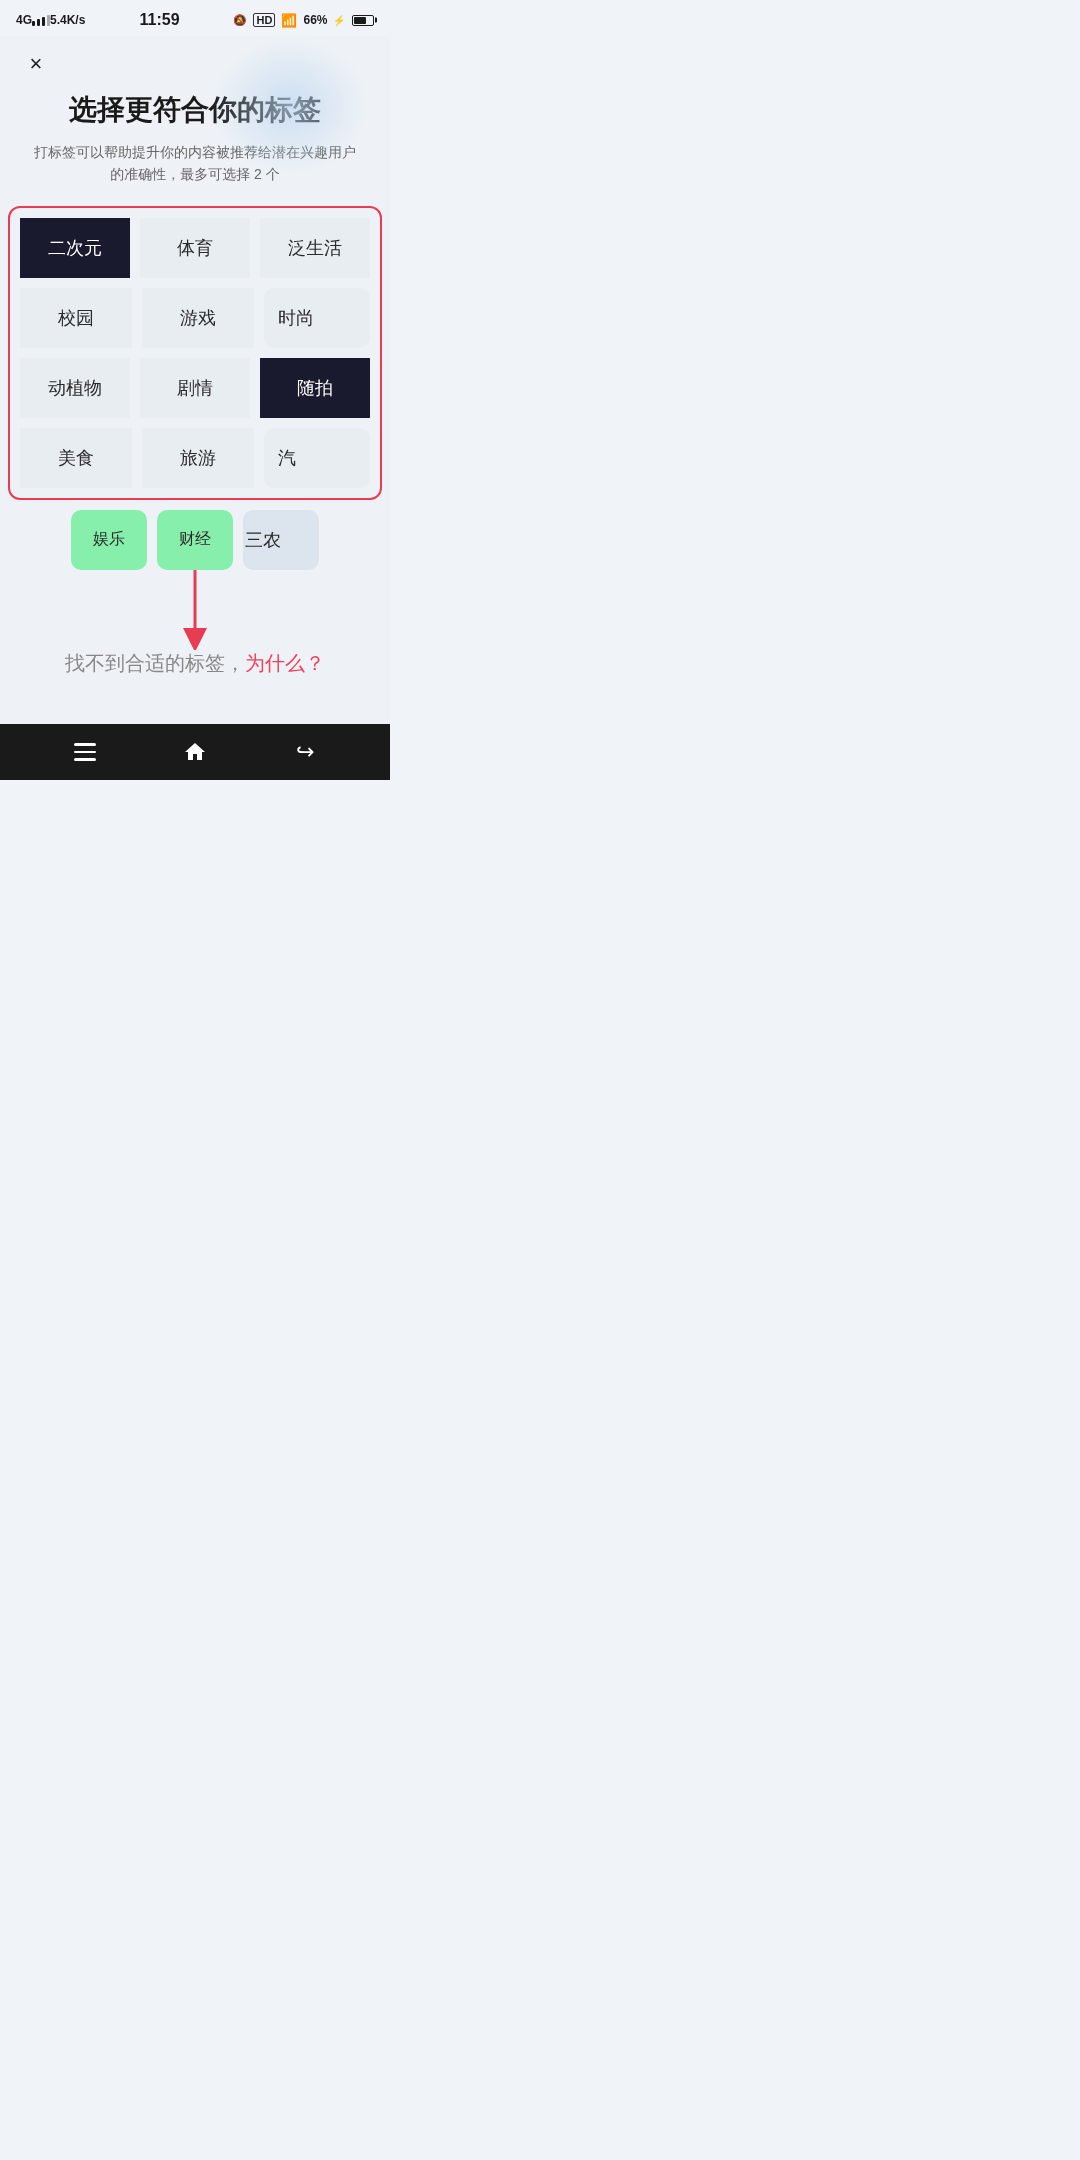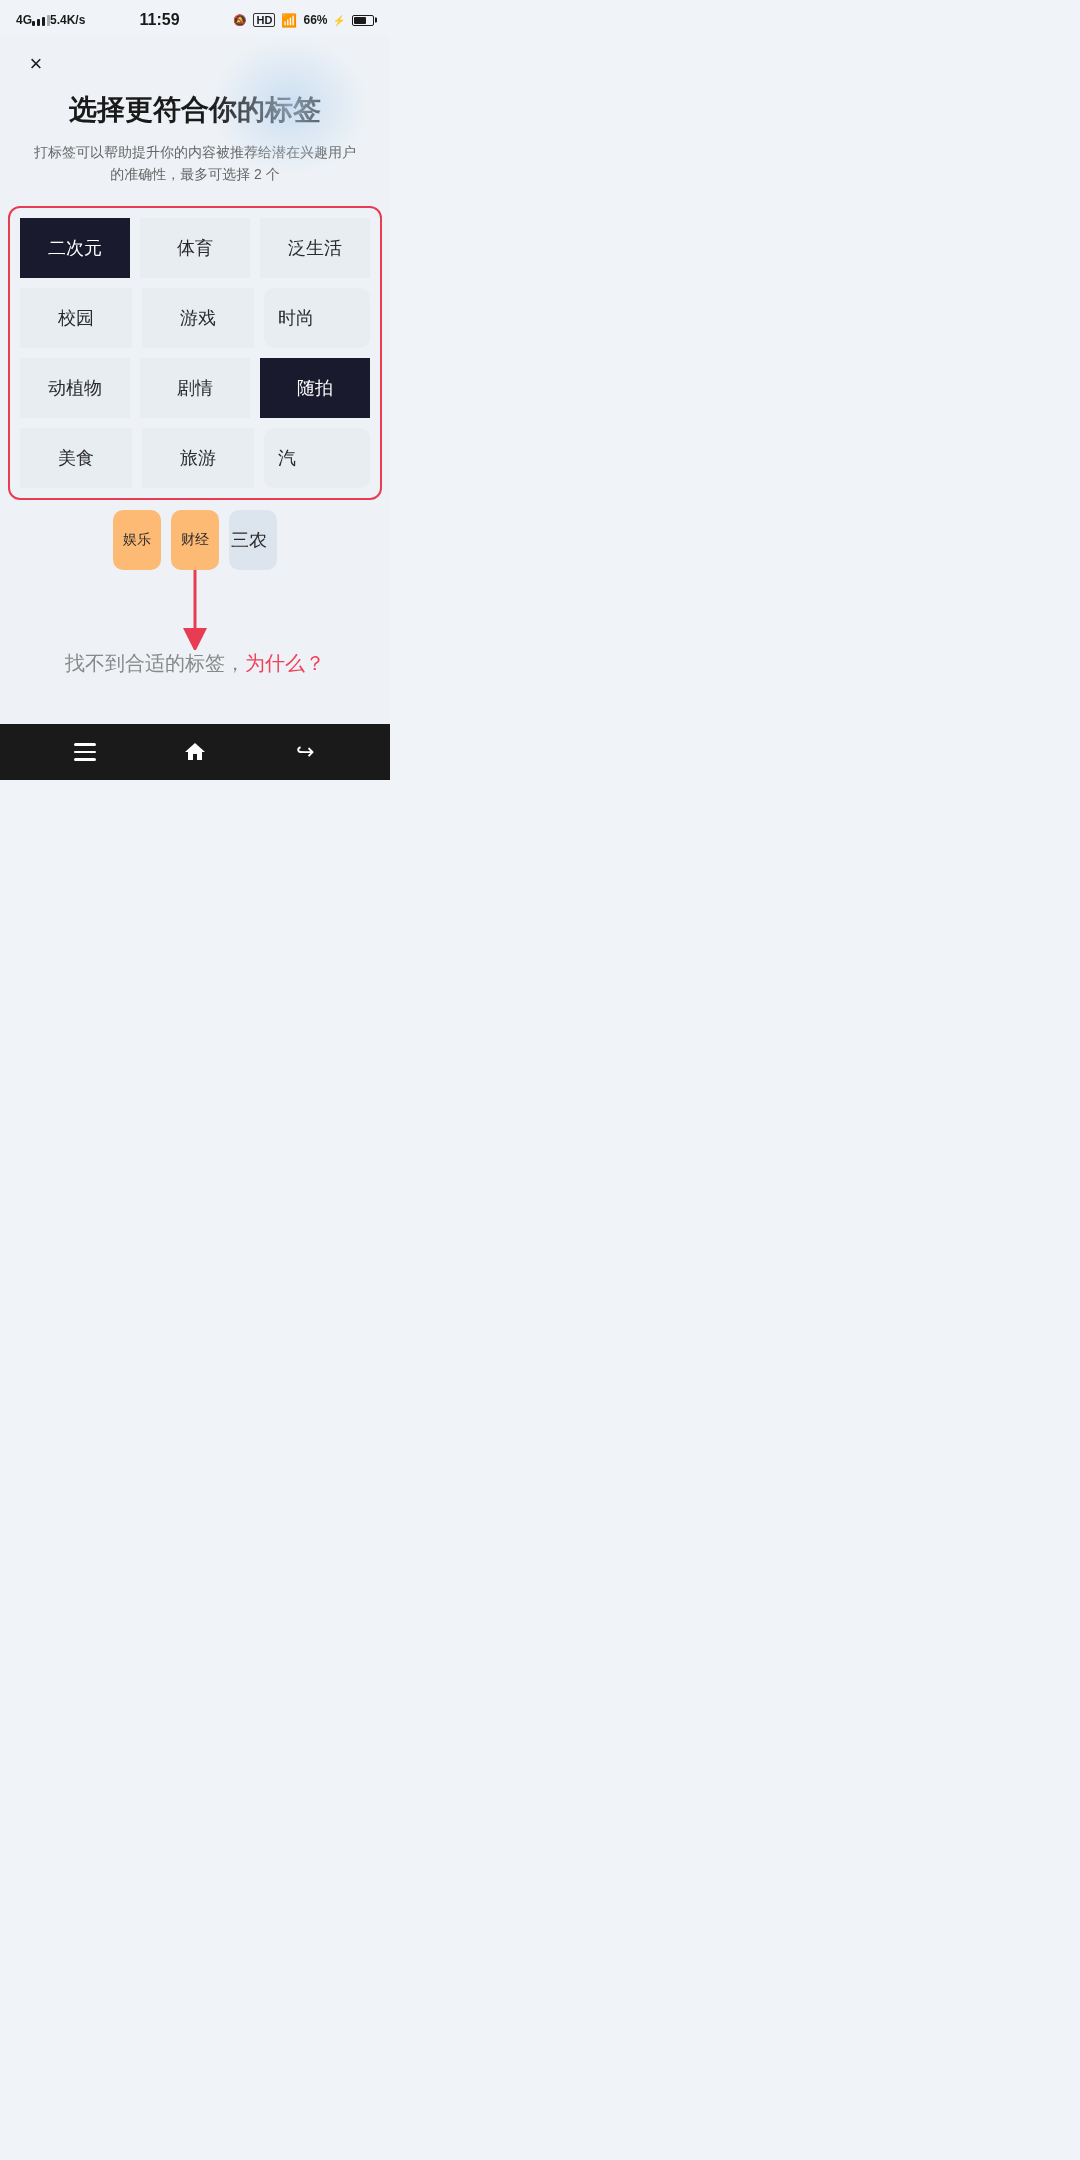--- a/index.html
+++ b/index.html
@@ -174,25 +174,25 @@
 
     
     .tags-extra {
       padding: 10px 8px 0;
       display: grid;
       grid-template-columns: repeat(3, 1fr);
       gap: 10px;
     }
 
     .tag-btn-extra {
-      background: #fdba74;
+      background: #86efac;
       border: none;
       border-radius: 10px;
-      padding: 18px 10px;
-      font-size: 14px;
+      padding: 18px 22px;
+      font-size: 16px;
       font-weight: 500;
       color: #2a2a2a;
       cursor: pointer;
       text-align: center;
       min-height: 60px;
       display: flex;
       align-items: center;
       justify-content: center;
     }
 

